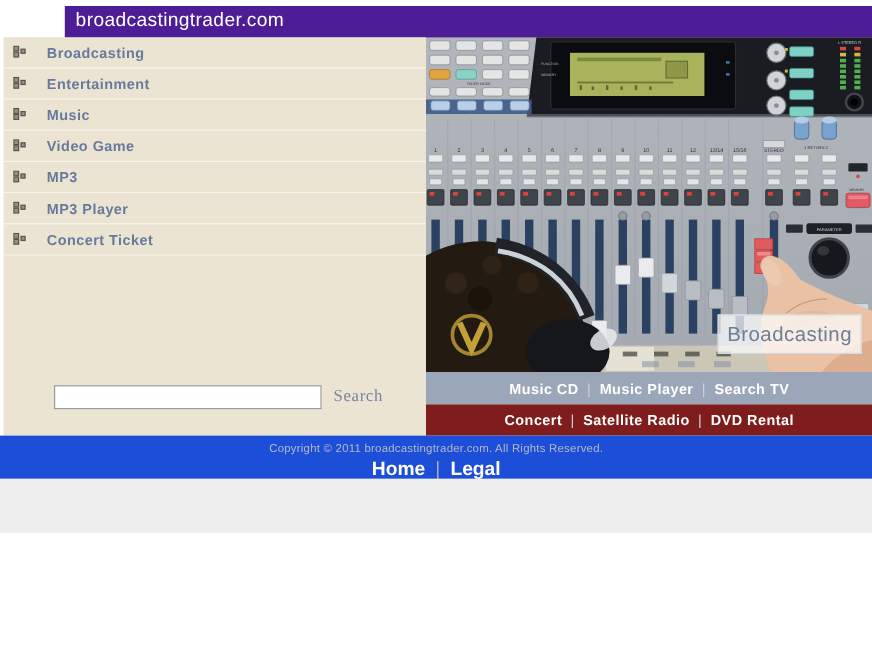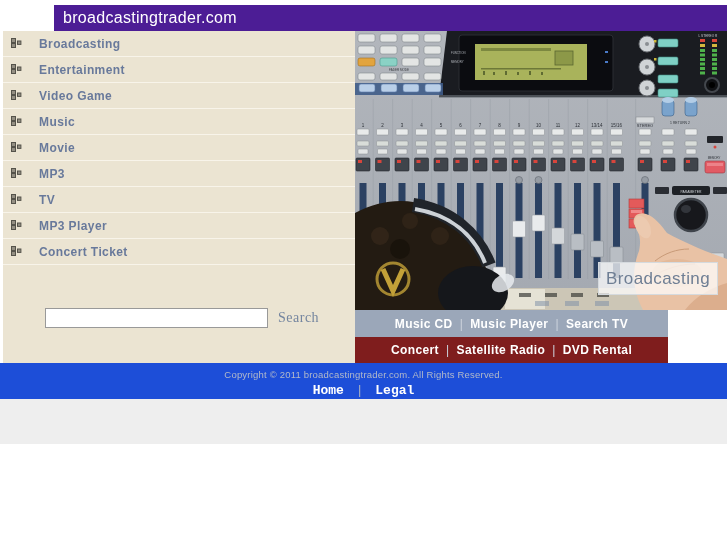--- a/index.html
+++ b/index.html
@@ -19,58 +19,58 @@
     background:#ebe4d2;
   }
   .menu-item {
     height:26px; box-sizing:border-box; border-bottom:1px solid #f8f4ea;
     display:flex; align-items:center; padding-left:8px; cursor:pointer;
   }
   .menu-icon { width:11px; height:11px; margin-right:17px; flex:0 0 auto; }
   .menu-label {
     color:#68799b; font-size:12px; font-weight:bold; letter-spacing:.4px;
   }
-  .search-area { position:absolute; left:0; top:277px; width:352px; height:45px; }
+  .search-area { position:absolute; left:0; top:290px; width:352px; height:45px; }
   .search-input {
     position:absolute; left:42px; top:0; width:223px; height:20px;
     border:1px solid #999999; background:#ffffff; box-sizing:border-box;
     font-size:12px; padding:0 3px;
   }
   .search-btn {
     position:absolute; left:275px; top:2px; font-family:"Liberation Serif", serif;
     font-size:14px; color:#74859f; letter-spacing:.5px; cursor:pointer;
   }
   
   .hero { position:absolute; left:355px; top:31px; width:372px; height:279px; }
   .hero svg { display:block; }
   .hero-overlay {
     position:absolute; left:243px; top:231px; width:120px; height:33px;
     background:rgba(255,255,255,.72); border:1px solid #d5dade; box-sizing:border-box;
     display:flex; align-items:center; justify-content:center;
     font-size:17px; color:#6e7e94; letter-spacing:.4px;
   }
   
-  .linksbar { position:absolute; left:355px; top:310px; width:313px; }
+  .linksbar { position:absolute; left:355px; top:310px; width:372px; }
   .links-row {
     display:flex; align-items:center; justify-content:center;
     font-size:12px; font-weight:bold; color:#ffffff; letter-spacing:.4px;
   }
   .links-row.r1 { background:#9ba7b9; height:27px; }
   .links-row.r2 { background:#7f1d1d; height:26px; }
   .link { cursor:pointer; }
   .sep { color:#ccd2dc; margin:0 7px; font-weight:normal; }
   
   .footer {
     position:absolute; left:0; top:363px; width:727px; height:36px;
     background:#1d4ed8; text-align:center;
   }
   .copyright {
     font-size:9.5px; color:#b3bac9; padding-top:6px; letter-spacing:.2px;
   }
-  .footer-links { font-size:13px; font-weight:bold; color:#ffffff; margin-top:3px;font-family:Liberation Mono, monospace; }
+  .footer-links { font-size:16px; font-weight:bold; color:#ffffff; margin-top:3px; }
   .footer-link { cursor:pointer; }
   .sep2 { color:#a9b1c2; font-weight:normal; margin:0 4px; }
   .graystrip {
     position:absolute; left:0; top:399px; width:727px; height:45px; background:#eeeeee;
   }
 </style>
 </head>
 <body>
 
 <div class="header">
@@ -93,53 +93,37 @@
         <rect x="6.5" y="3" width="3.4" height="3.4" fill="#948f83" stroke="#55534b"></rect>
       </svg>
     <span class="menu-label">Entertainment</span>
   </div>
   <div class="menu-item">
     <svg class="menu-icon" viewBox="0 0 11 11">
         <rect x="0.5" y="0.5" width="4" height="4" fill="#948f83" stroke="#55534b"></rect>
         <rect x="0.5" y="5.5" width="4" height="4" fill="#948f83" stroke="#55534b"></rect>
         <rect x="6.5" y="3" width="3.4" height="3.4" fill="#948f83" stroke="#55534b"></rect>
       </svg>
+    <span class="menu-label">Music</span>
+  </div>
+  <div class="menu-item">
+    <svg class="menu-icon" viewBox="0 0 11 11">
+        <rect x="0.5" y="0.5" width="4" height="4" fill="#948f83" stroke="#55534b"></rect>
+        <rect x="0.5" y="5.5" width="4" height="4" fill="#948f83" stroke="#55534b"></rect>
+        <rect x="6.5" y="3" width="3.4" height="3.4" fill="#948f83" stroke="#55534b"></rect>
+      </svg>
     <span class="menu-label">Video Game</span>
   </div>
   <div class="menu-item">
     <svg class="menu-icon" viewBox="0 0 11 11">
         <rect x="0.5" y="0.5" width="4" height="4" fill="#948f83" stroke="#55534b"></rect>
         <rect x="0.5" y="5.5" width="4" height="4" fill="#948f83" stroke="#55534b"></rect>
         <rect x="6.5" y="3" width="3.4" height="3.4" fill="#948f83" stroke="#55534b"></rect>
       </svg>
-    <span class="menu-label">Music</span>
-  </div>
-  <div class="menu-item">
-    <svg class="menu-icon" viewBox="0 0 11 11">
-        <rect x="0.5" y="0.5" width="4" height="4" fill="#948f83" stroke="#55534b"></rect>
-        <rect x="0.5" y="5.5" width="4" height="4" fill="#948f83" stroke="#55534b"></rect>
-        <rect x="6.5" y="3" width="3.4" height="3.4" fill="#948f83" stroke="#55534b"></rect>
-      </svg>
-    <span class="menu-label">Movie</span>
-  </div>
-  <div class="menu-item">
-    <svg class="menu-icon" viewBox="0 0 11 11">
-        <rect x="0.5" y="0.5" width="4" height="4" fill="#948f83" stroke="#55534b"></rect>
-        <rect x="0.5" y="5.5" width="4" height="4" fill="#948f83" stroke="#55534b"></rect>
-        <rect x="6.5" y="3" width="3.4" height="3.4" fill="#948f83" stroke="#55534b"></rect>
-      </svg>
     <span class="menu-label">MP3</span>
-  </div>
-  <div class="menu-item">
-    <svg class="menu-icon" viewBox="0 0 11 11">
-        <rect x="0.5" y="0.5" width="4" height="4" fill="#948f83" stroke="#55534b"></rect>
-        <rect x="0.5" y="5.5" width="4" height="4" fill="#948f83" stroke="#55534b"></rect>
-        <rect x="6.5" y="3" width="3.4" height="3.4" fill="#948f83" stroke="#55534b"></rect>
-      </svg>
-    <span class="menu-label">TV</span>
   </div>
   <div class="menu-item">
     <svg class="menu-icon" viewBox="0 0 11 11">
         <rect x="0.5" y="0.5" width="4" height="4" fill="#948f83" stroke="#55534b"></rect>
         <rect x="0.5" y="5.5" width="4" height="4" fill="#948f83" stroke="#55534b"></rect>
         <rect x="6.5" y="3" width="3.4" height="3.4" fill="#948f83" stroke="#55534b"></rect>
       </svg>
     <span class="menu-label">MP3 Player</span>
   </div>
   <div class="menu-item">

